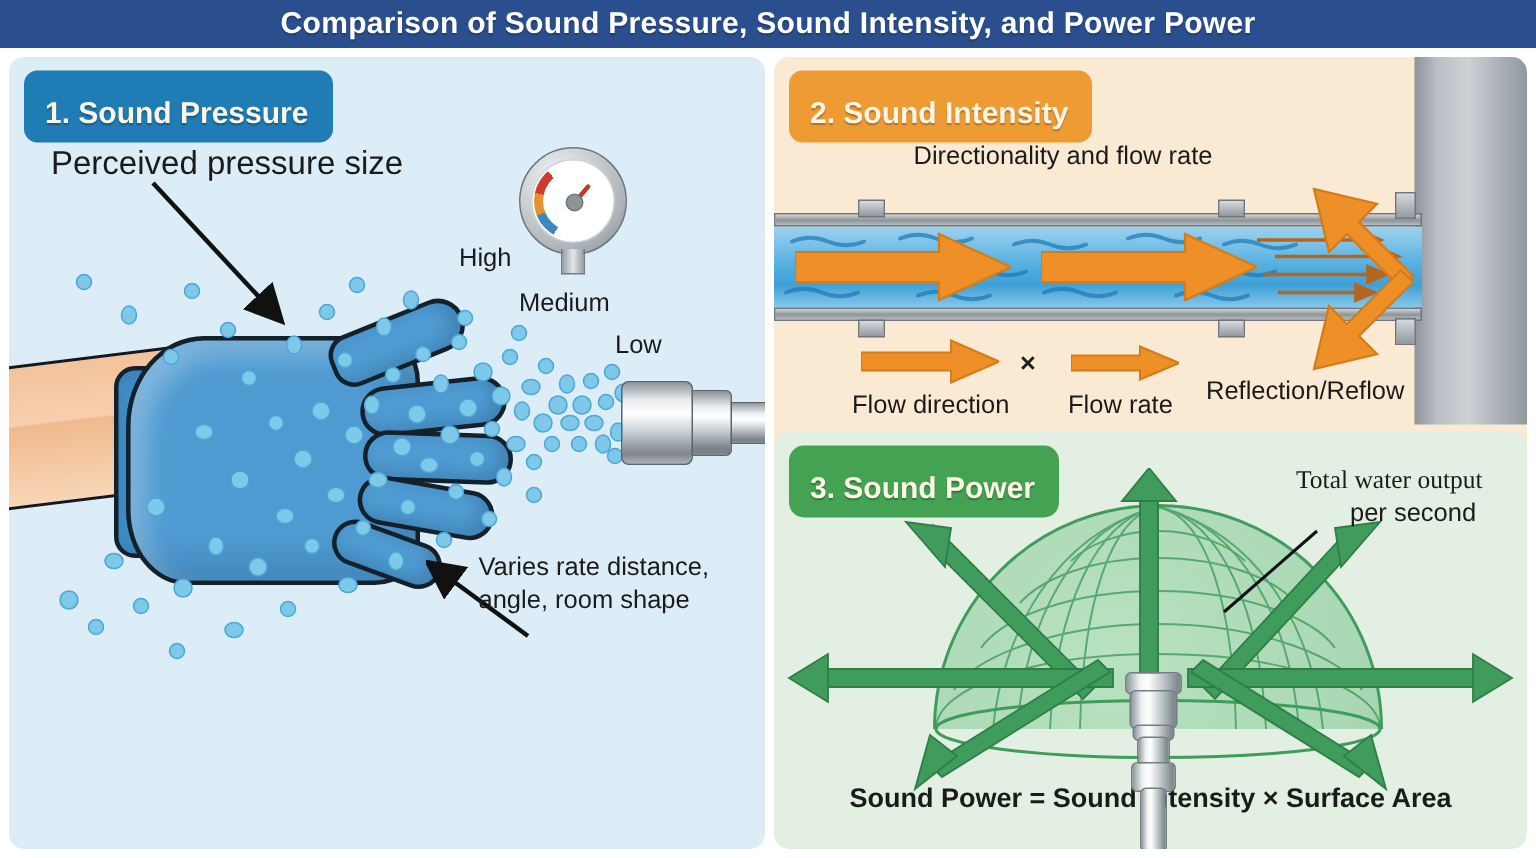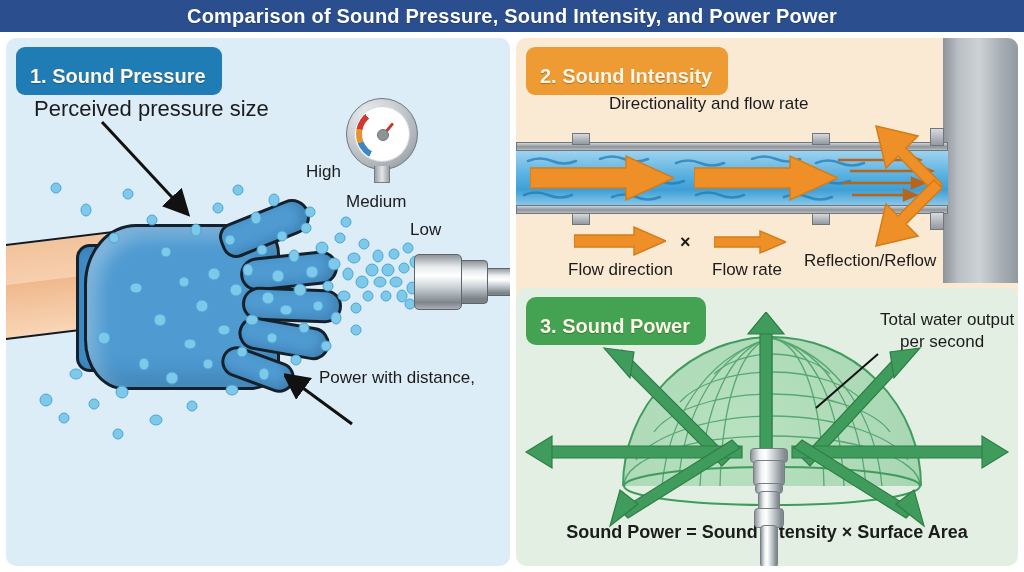--- a/index.html
+++ b/index.html
@@ -296,21 +296,22 @@
     </div>
 
     <svg class="arrowline" style="left:278px;top:334px;width:80px;height:60px;" viewBox="0 0 80 60">
       <defs>
           <marker id="ah2" markerWidth="9" markerHeight="9" refX="5" refY="4.5" orient="auto">
         <path d="M0,0 L9,4.5 L0,9 z" fill="#111"></path>
           </marker>
         </defs>
       <line x1="68" y1="52" x2="8" y2="8" stroke="#111" stroke-width="3" marker-end="url(#ah2)"></line>
     </svg>
-    <div class="lbl" style="left:313px;top:330px;">Power with distance,</div>
+    <div class="lbl" style="left:313px;top:330px;">Varies rate distance,</div>
+    <div class="lbl" style="left:313px;top:352px;">angle, room shape</div>
   </div>
 
   <div class="panel" id="panel2">
 
     <div class="phead" id="h2">2. Sound Intensity</div>
 
     <div class="lbl" style="left:62px;top:56px;margin-left:31px;">Directionality and flow rate</div>
 
     <div class="wall"></div>
 
@@ -381,21 +382,21 @@
     </svg>
     <div class="lbl" style="left:196px;top:222px;">Flow rate</div>
 
     <div class="lbl" style="left:288px;top:213px;">Reflection/Reflow</div>
   </div>
 
   <div class="panel" id="panel3">
 
     <div class="phead" id="h3">3. Sound Power</div>
 
-    <div class="lbl" style="left:364px;top:22px;">Total water output</div>
+    <div class="lbl" style="left:348px;top:22px;font-family:Liberation Serif, serif;">Total water output</div>
     <div class="lbl" style="left:348px;top:44px;margin-left:36px;">per second</div>
     <svg class="arrowline" style="left:296px;top:62px;width:70px;height:62px;" viewBox="0 0 70 62">
       <line x1="66" y1="4" x2="4" y2="58" stroke="#111" stroke-width="2"></line>
     </svg>
 
     <div class="dome">
       <div class="dome-shell"></div>
       <svg viewBox="0 0 300 170" style="position:absolute;left:0;top:0;width:300px;height:170px;">
         <g fill="none" stroke="#3a9658" stroke-width="1.3" opacity=".75">
           <path d="M150,2 C150,2 150,150 150,150"></path>

